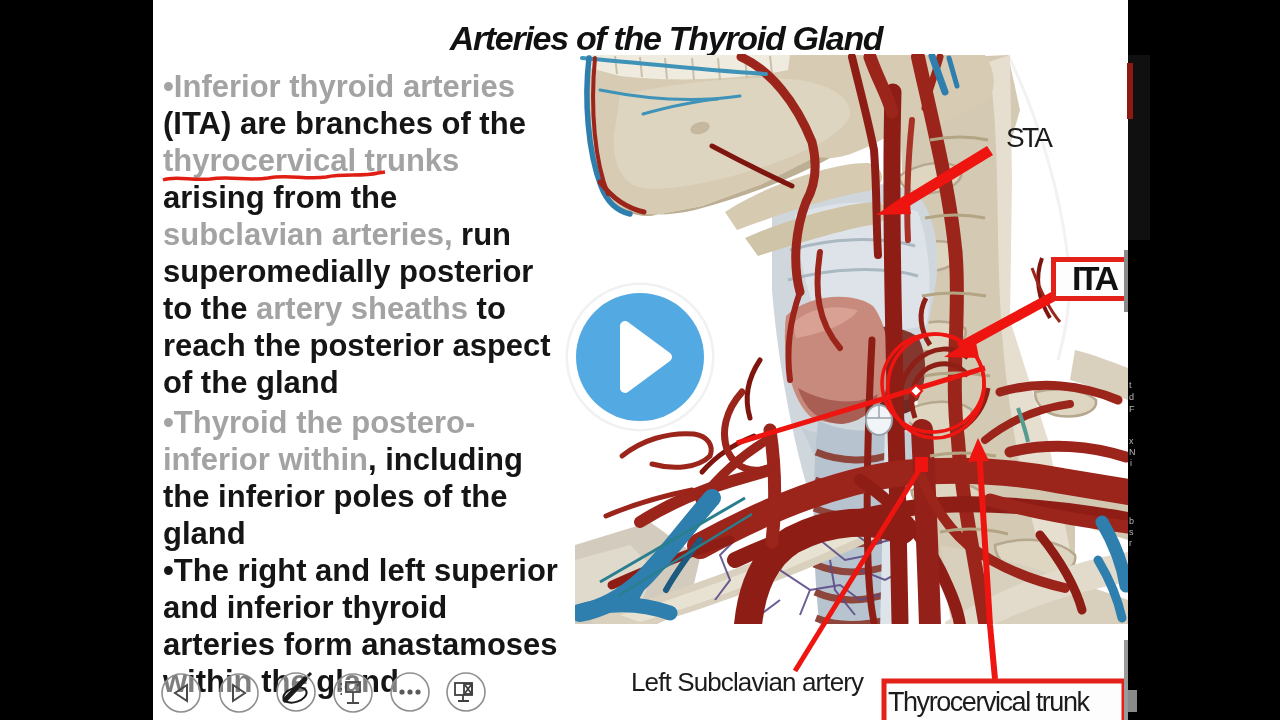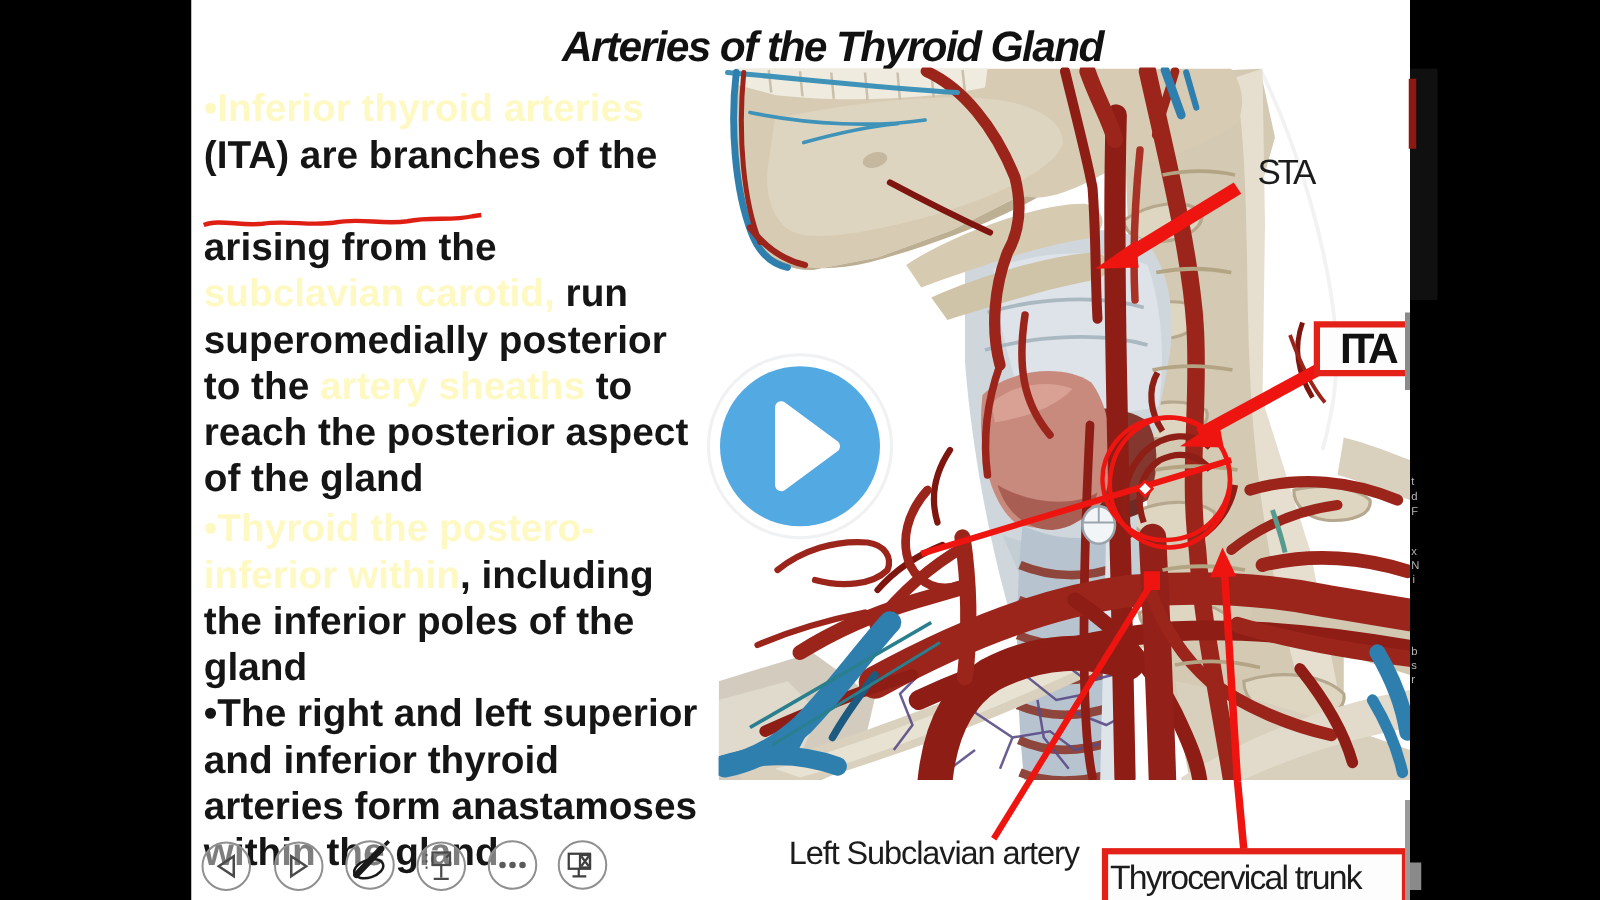--- a/index.html
+++ b/index.html
@@ -1,21 +1,21 @@
 <!DOCTYPE html>
 <html><head>
 <meta charset="utf-8">
 <style>
   html,body{margin:0;padding:0;width:1280px;height:720px;overflow:hidden;background:#000;}
   body{font-family:"Liberation Sans", sans-serif;position:relative;}
   .abs{position:absolute;}
   #slide{left:153px;top:0;width:975px;height:720px;background:#fff;}
   #title{left:376px;top:19px;width:580px;text-align:center;font-weight:bold;font-size:34px;color:#111;letter-spacing:-1.3px;font-style:italic;}
   #textblock{left:163px;top:68px;width:430px;font-weight:bold;font-size:31px;line-height:37px;color:#151515;letter-spacing:0;}
-  .r{color:#fef9c3;}
+  .r{color:#a3a3a3;}
   #controls{left:0;top:0;width:1280px;height:720px;pointer-events:none;}
 </style>
 </head>
 <body>
   <div class="abs" id="slide"></div>
   <div class="abs" id="title">Arteries of the Thyroid Gland</div>
 
   <svg class="abs" id="anatomy" style="left:575px;top:54px;" width="553" height="570" viewBox="575 54 553 570">
 
     <path d="M1008,55 C1040,120 1062,200 1068,260 C1072,300 1066,330 1058,360" fill="none" stroke="#f2f2f2" stroke-width="3"></path>
@@ -187,23 +187,23 @@
     <path d="M1042,258 C1034,280 1039,300 1050,318" stroke="#7e150e" stroke-width="4" fill="none"></path>
     <path d="M1032,268 C1040,290 1048,308 1060,322" stroke="#9b241b" stroke-width="3" fill="none"></path>
 
     <ellipse cx="879" cy="420" rx="13" ry="15" fill="#f2f5f7" stroke="#9aa4ac" stroke-width="2"></ellipse>
     <path d="M866,418 L892,418 M879,405 L879,418" stroke="#9aa4ac" stroke-width="1.5" fill="none"></path>
   </svg>
 
   <div class="abs" id="textblock">
     <div><span class="r">•Inferior thyroid arteries</span><br>
     (ITA) are branches of the<br>
-    <br>
+    <span class="r">thyrocervical trunks</span><br>
     arising from the<br>
-    <span class="r">subclavian carotid,</span> run<br>
+    <span class="r">subclavian arteries,</span> run<br>
     superomedially posterior<br>
     to the <span class="r">artery sheaths</span> to<br>
     reach the posterior aspect<br>
     of the gland</div>
     <div style="margin-top:3px;"><span class="r">•Thyroid the postero-</span><br>
     <span class="r">inferior within</span>, including<br>
     the inferior poles of the<br>
     gland<br>
     •The right and left superior<br>
     and inferior thyroid<br>

